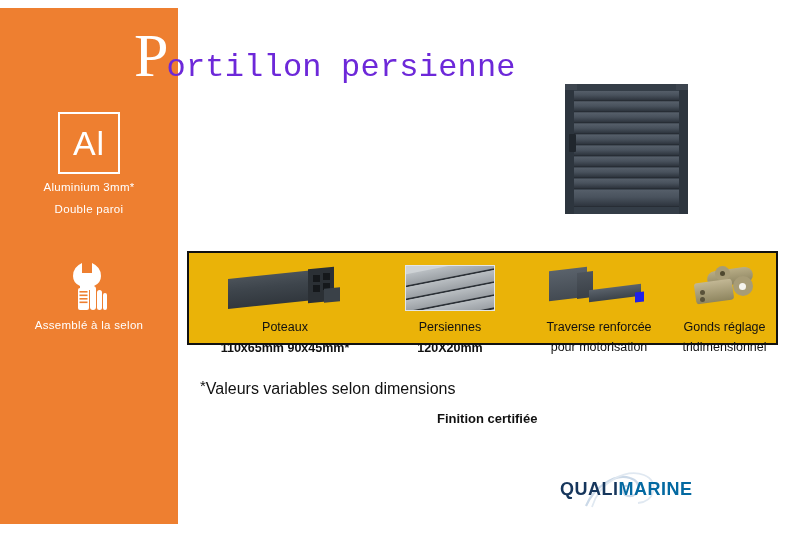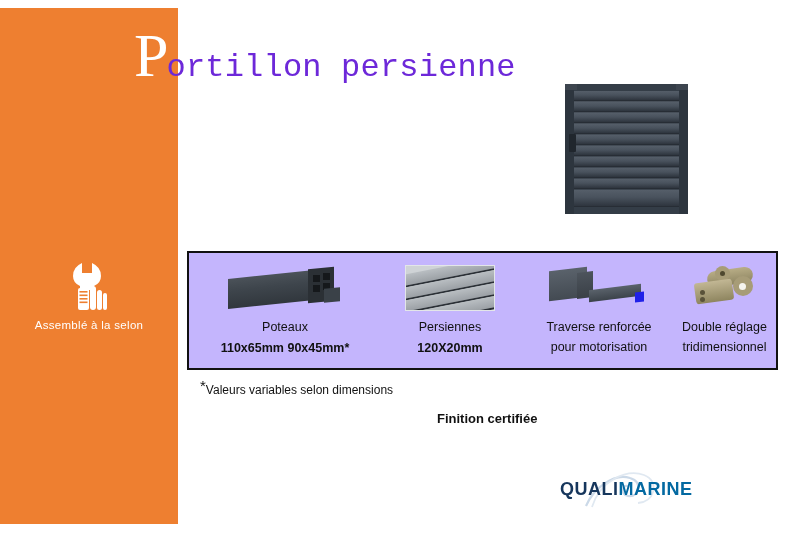--- a/index.html
+++ b/index.html
@@ -67,22 +67,22 @@
     background:linear-gradient(#555e69 0%,#49525d 45%,#2e353e 100%);
     border-bottom:1px solid #272d35;box-sizing:border-box;}
   .gate-post{position:absolute;top:0;width:9px;height:130px;background:#2d353e;}
   .gate-post.l{left:0;}
   .gate-post.r{right:0;}
   .gate-handle{position:absolute;left:4px;top:50px;width:7px;height:18px;background:#20262d;border-radius:1px;}
   .gate-cap{position:absolute;top:0;width:12px;height:6px;background:#3d454f;}
 
   
   .comp-box{
-    position:absolute;left:187px;top:251px;width:591px;height:119px;
-    border:2px solid #111111;background:#c4b5fd;box-sizing:border-box;
+    position:absolute;left:187px;top:251px;width:591px;height:94px;
+    border:2px solid #111111;background:#eab308;box-sizing:border-box;
   }
   .comp{position:absolute;top:0;text-align:center;}
   .comp .thumb{display:flex;align-items:center;justify-content:center;height:62px;margin-top:4px;}
   .comp .cname{font-size:12.5px;color:#111;line-height:16px;font-weight:400;}
   .comp .cname.l2{margin-top:4px;}
   .comp .cdim{font-size:12.5px;color:#111;font-weight:700;line-height:16px;margin-top:5px;}
 
   .c1{left:6px;width:180px;}
   .c2{left:186px;width:150px;}
   .c3{left:336px;width:148px;}
@@ -120,21 +120,21 @@
     background:linear-gradient(#b8ad86,#8d8461);border-radius:8px;transform:rotate(-8deg);}
   .gond .ring{position:absolute;border-radius:50%;background:#a79c77;}
   .gond .ring i{position:absolute;left:50%;top:50%;width:7px;height:7px;margin:-3.5px 0 0 -3.5px;border-radius:50%;background:#f5f4ef;}
   .gond .barrel{position:absolute;left:4px;top:15px;width:38px;height:21px;
     background:linear-gradient(#c2b794,#8e855f);border-radius:3px;transform:rotate(-8deg);}
   .gond .dot{position:absolute;width:5px;height:5px;border-radius:50%;background:#59523a;}
 
   
   .footnote{position:absolute;left:200px;top:380px;color:#111;white-space:nowrap;}
   .footnote .star{font-size:15px;vertical-align:top;line-height:12px;}
-  .footnote .fn{font-size:12px;}
+  .footnote .fn{font-size:16px;}
   .certif{position:absolute;left:437px;top:411px;font-size:13px;font-weight:700;color:#111;}
 
   
   .qualicoat{
     position:absolute;left:262px;top:461px;width:152px;height:48px;
     border:2px solid #2f4f8f;background:#ffffff;box-sizing:border-box;overflow:hidden;
   }
   .qc-diamond{
     position:absolute;left:6px;top:4px;width:138px;height:38px;
     background:#3a5ea0;
@@ -155,20 +155,29 @@
   .qm-a{color:#16365c;}
   .qm-b{color:#0369a1;}
 </style>
 </head>
 <body>
 
 <div class="page">
 
   <div class="sidebar">
 
+    <div class="feature f1">
+      <div class="icon-wrap">
+        <div class="al-box">
+          <span>Al</span>
+        </div>
+      </div>
+      <div class="lbl">Aluminium 3mm*</div>
+      <div class="lbl second">Double paroi</div>
+    </div>
 
     <div class="feature f2">
       <div class="icon-wrap">
         <svg width="56" height="56" viewBox="0 0 56 56" aria-hidden="true">
           <path d="M26 4 L26 14 L21 14 L21 4 Q12 8 12 17 Q12 24 19 27 L19 31 L33 31 L33 27 Q40 24 40 17 Q40 8 31 4 L31 14 L26 14 Z" fill="#ffffff"></path>
           <rect x="17" y="29" width="11" height="22" rx="2" fill="#ffffff"></rect>
           <rect x="18.5" y="32" width="8" height="1.6" fill="#ee7f30"></rect>
           <rect x="18.5" y="35.5" width="8" height="1.6" fill="#ee7f30"></rect>
           <rect x="18.5" y="39" width="8" height="1.6" fill="#ee7f30"></rect>
           <rect x="18.5" y="42.5" width="8" height="1.6" fill="#ee7f30"></rect>
@@ -261,21 +270,21 @@
               <i></i>
             </div>
           <div class="ring" style="left:24px;top:0px;width:15px;height:15px">
               <i style="width:5px;height:5px;margin:-2.5px 0 0 -2.5px;background:#4e482f"></i>
             </div>
           <div class="barrel"></div>
           <div class="dot" style="left:9px;top:24px"></div>
           <div class="dot" style="left:9px;top:31px"></div>
         </div>
       </div>
-      <div class="cname">Double réglage</div>
+      <div class="cname">Gonds réglage</div>
       <div class="cname l2">tridimensionnel</div>
     </div>
 
   </div>
 
   <div class="footnote">
     <span class="star">*</span><span class="fn">Valeurs variables selon dimensions</span>
   </div>
 
   <div class="certif">Finition certifiée</div>

